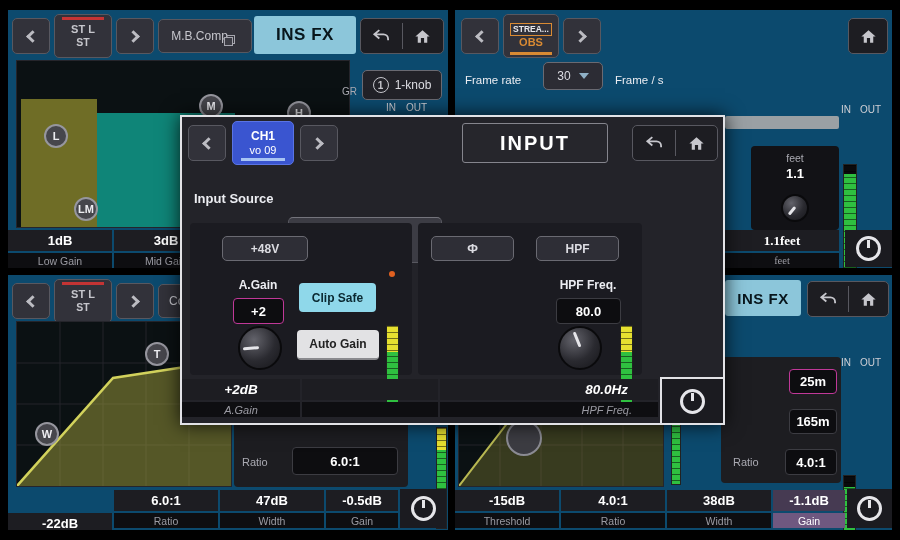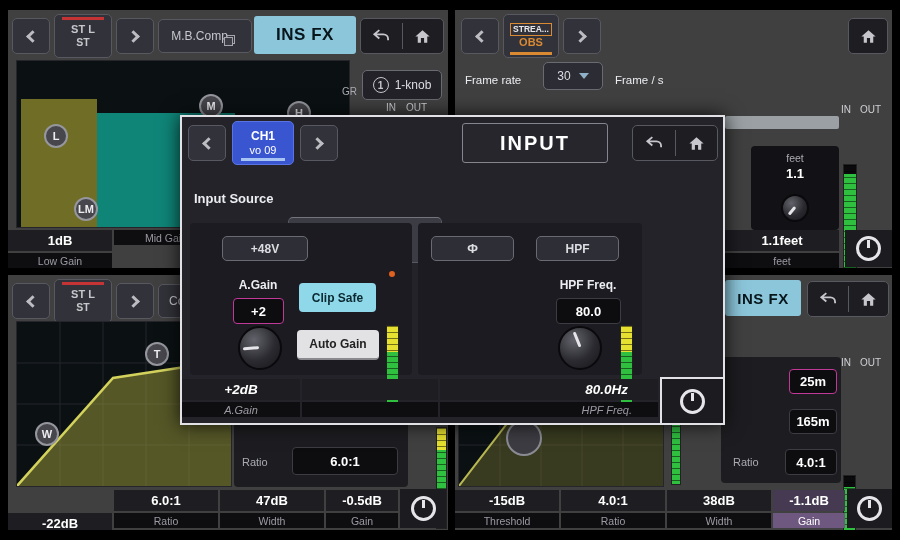--- a/index.html
+++ b/index.html
@@ -1,18 +1,18 @@
 <!DOCTYPE html>
 <html><head>
 <meta charset="utf-8">
 <style>
   * { box-sizing: border-box; margin: 0; padding: 0; }
   html,body { width:900px; height:540px; background:#000; font-family:"Liberation Sans",sans-serif; position:relative; overflow:hidden; }
   .a { position:absolute; }
-  .panel { position:absolute; background:#404040; overflow:hidden; }
+  .panel { position:absolute; background:#0c4a6e; overflow:hidden; }
   .btn { background:#32323a; border:1px solid #585860; border-radius:5px; color:#c6c6cc; display:flex; align-items:center; justify-content:center; }
   .flat { background:#2e2e36; border:1px solid #6a6a72; border-radius:5px; color:#dcdce2; display:flex; align-items:center; justify-content:center; }
   .cvl,.cvr { width:9px; height:9px; border-left:3px solid #bcbcc2; border-bottom:3px solid #bcbcc2; }
   .cvl { transform:rotate(45deg); margin-left:3px; }
   .cvr { transform:rotate(225deg); margin-right:3px; }
   .chbtn { flex-direction:column; line-height:1.2; position:relative; font-weight:bold; }
   .chbtn .l1 { font-size:11px; }
   .chbtn .l2 { font-size:10.5px; }
   .redbar { position:absolute; top:2px; left:7px; right:7px; height:3px; background:#c43434; }
   .title { background:#8cc6da; color:#08161c; font-weight:bold; font-size:17px; display:flex; align-items:center; justify-content:center; border-radius:3px; letter-spacing:.5px; }
@@ -94,20 +94,21 @@
     <span class="slab" style="font-size:10px;color:#cfcfd5;">IN</span>
     <span class="slab" style="font-size:10px;color:#cfcfd5;">OUT</span>
   </div>
 
   <div class="strip" style="left:0;top:220px;">
     <div class="cell" style="width:104px;">
       <div class="cv">1dB</div>
       <div class="cl">Low Gain</div>
     </div>
     <div class="cell" style="width:104px;">
+      <div class="cv">3dB</div>
       <div class="cl">Mid Gain</div>
     </div>
     <div class="cell" style="width:104px;">
         <div class="cv"></div>
         <div class="cl"></div>
       </div>
     <div class="cell" style="width:104px;">
         <div class="cv"></div>
         <div class="cl"></div>
       </div>
@@ -160,21 +161,21 @@
   <div class="meter a" style="left:388px;top:110px;width:14px;height:110px;">
     <div class="fill" style="height:100%;background:linear-gradient(to bottom,#0a0a0c 0 8%,#2fc040 8% 100%);"></div>
       <div class="seg"></div>
   </div>
 
   <div class="strip" style="left:0;top:220px;">
     <div class="cell" style="width:268px;">
         <div class="cv"></div>
         <div class="cl"></div>
       </div>
-    <div class="cell" style="width:114px;">
+    <div class="cell" style="width:114px;font-family:Liberation Serif, serif;">
       <div class="cv">1.1feet</div>
       <div class="cl">feet</div>
     </div>
   </div>
   <div class="a" style="left:390px;top:220px;width:47px;height:37px;background:#1b1b20;display:flex;align-items:center;justify-content:center;">
     <span class="clock"></span>
   </div>
 </div>
 
 <div class="panel" style="left:8px;top:275px;width:440px;height:255px;">

